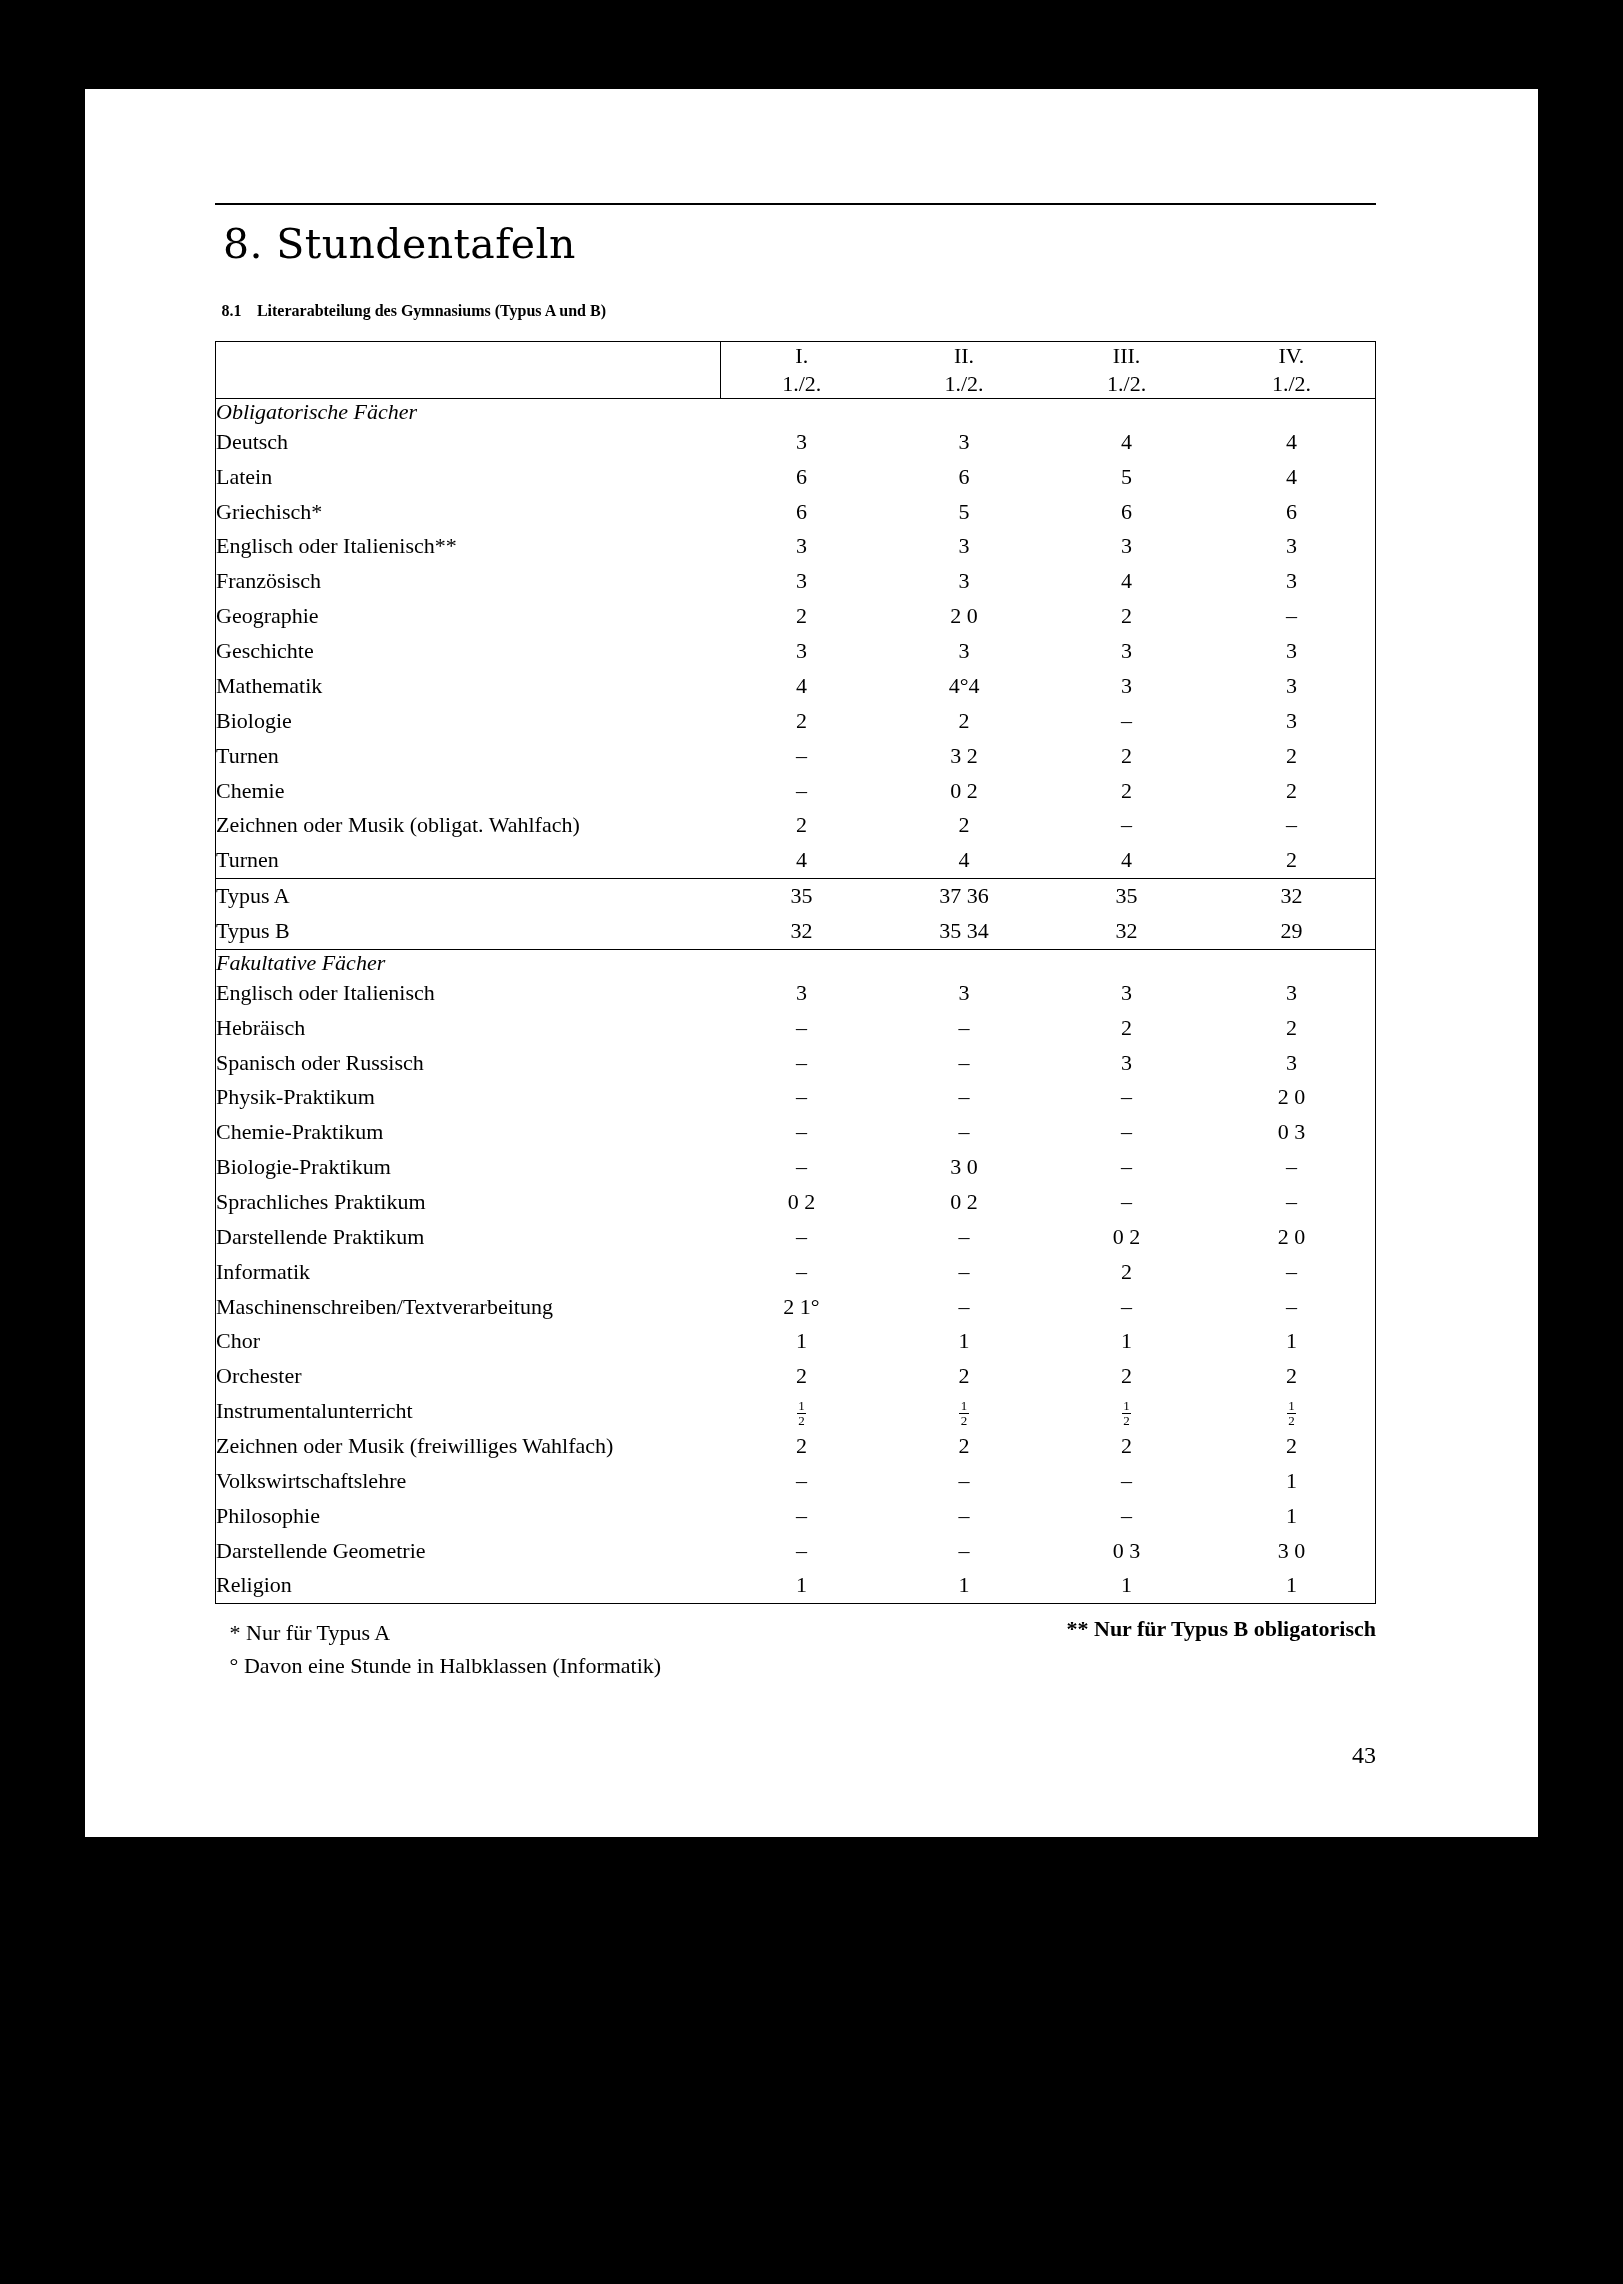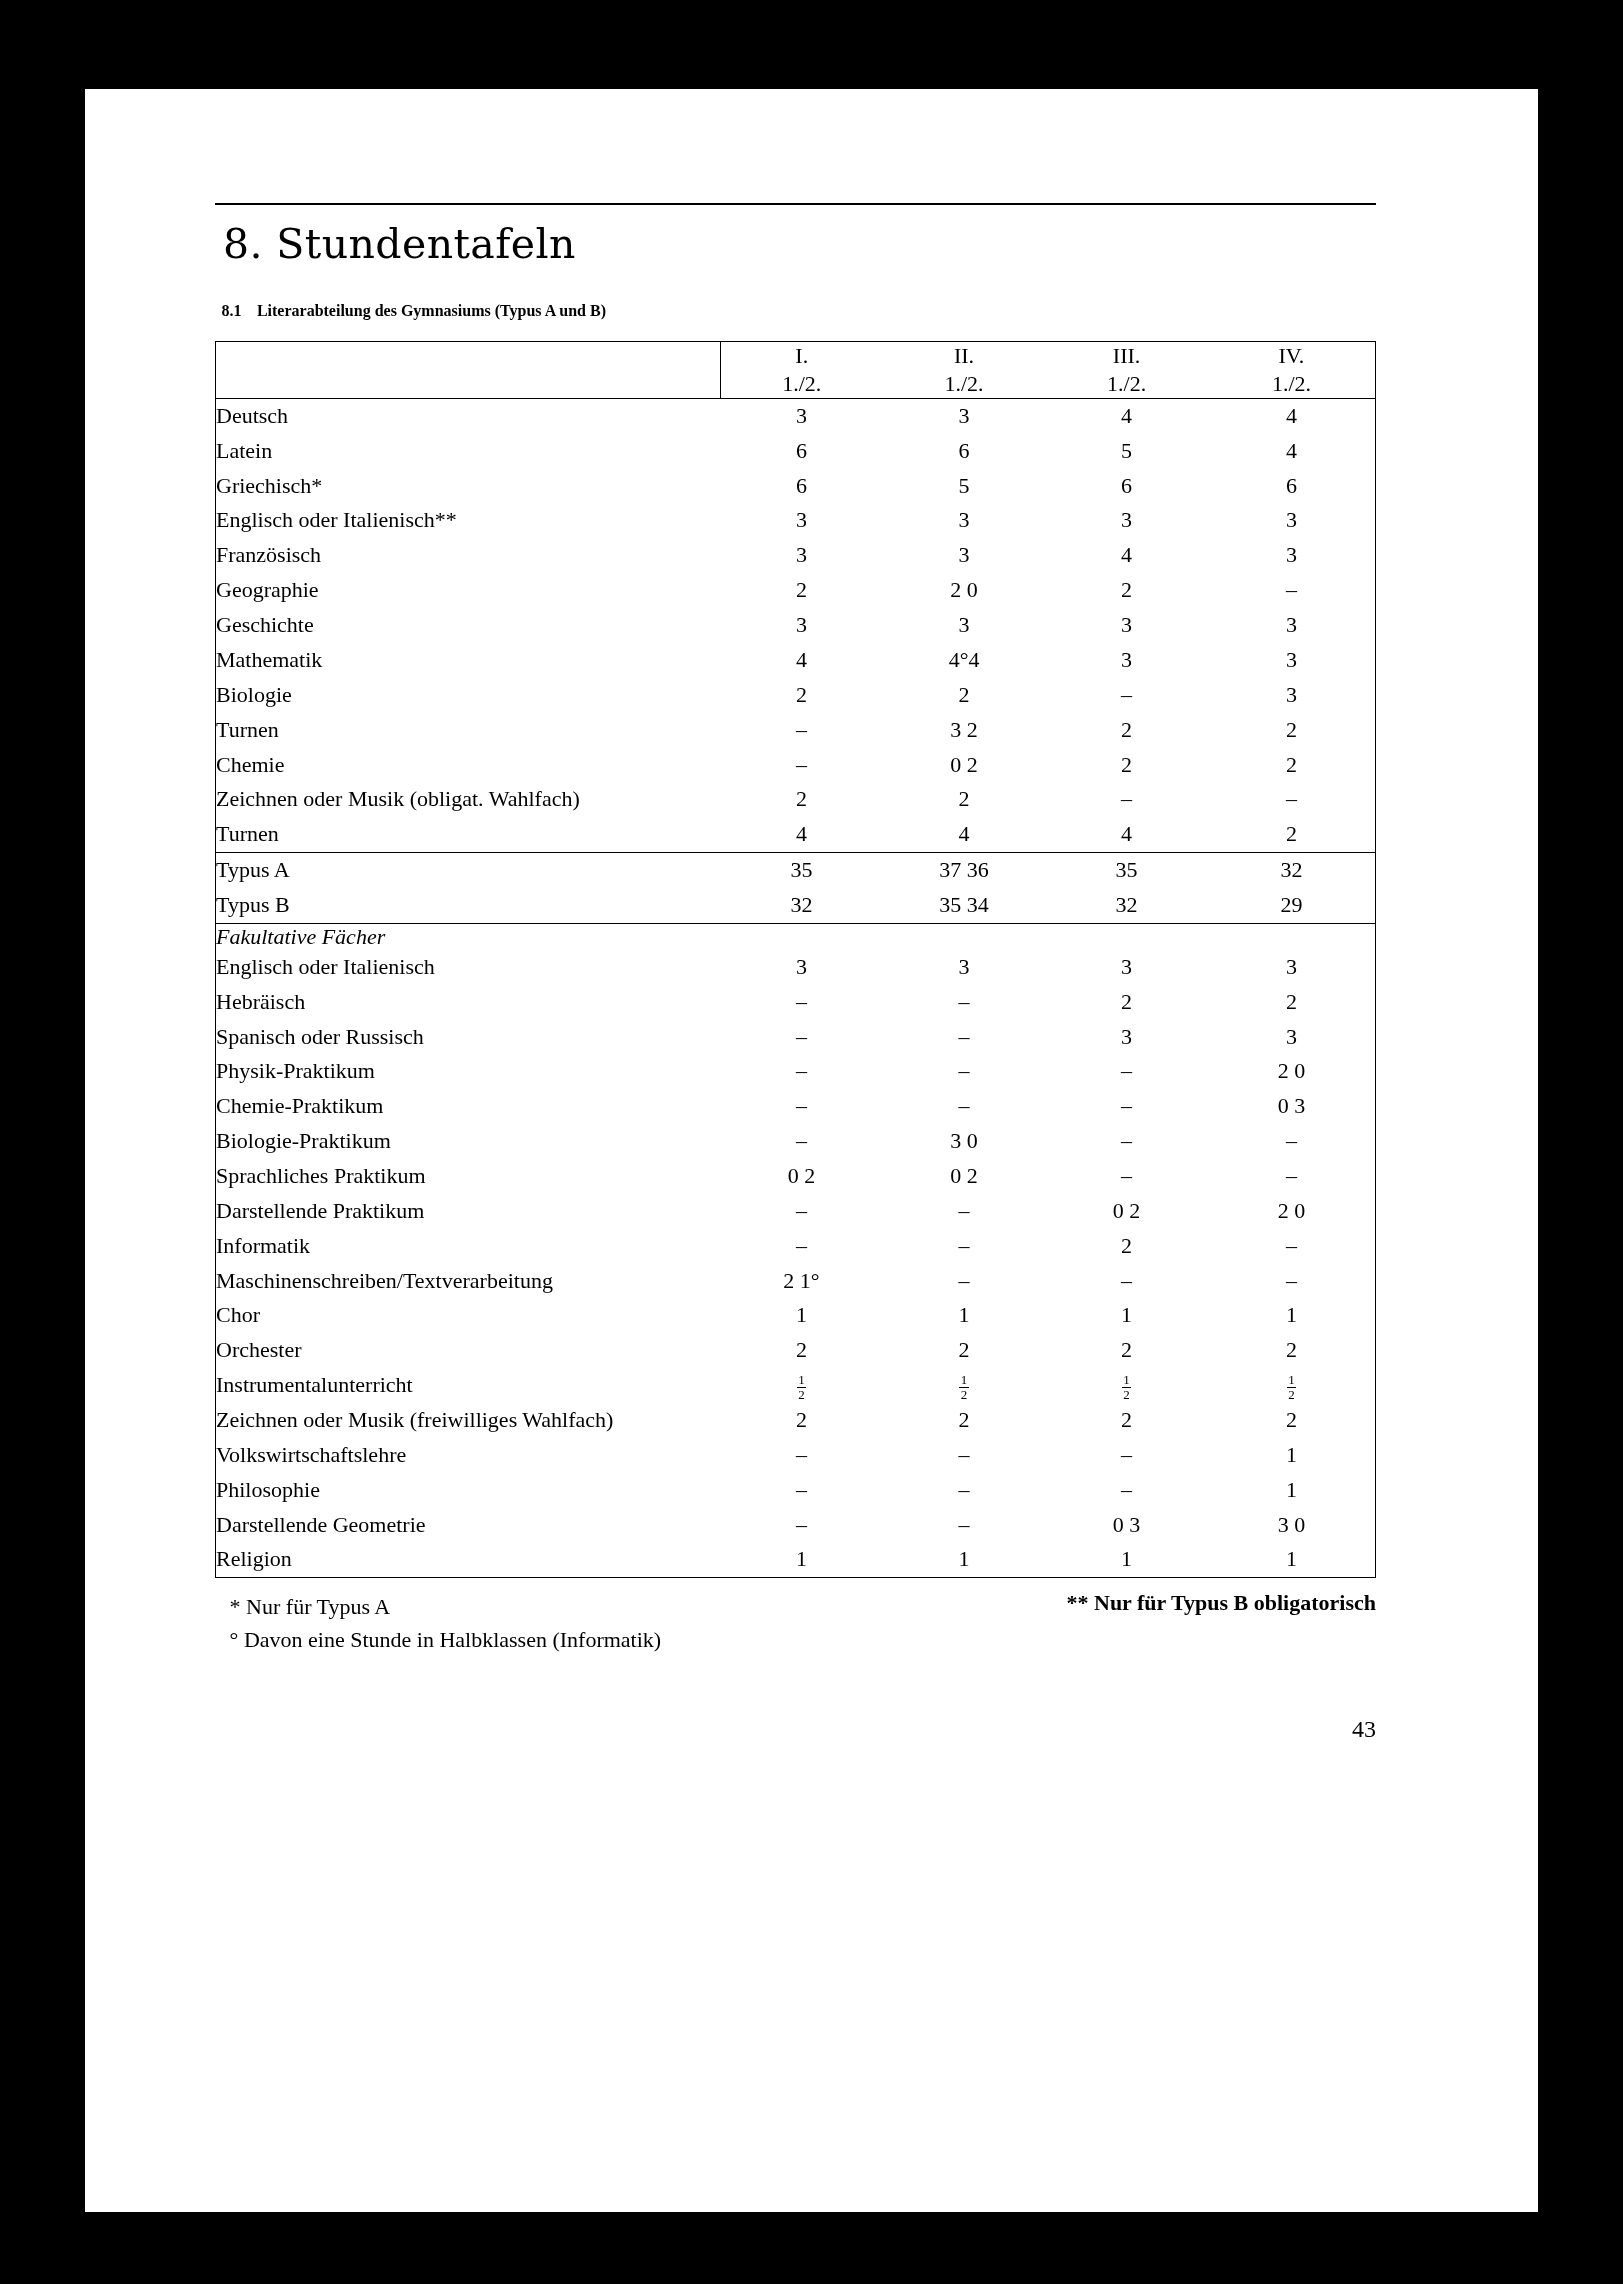--- a/index.html
+++ b/index.html
@@ -11,21 +11,21 @@
     width: 1624px;
     height: 2284px;
     position: relative;
     font-family: "Liberation Serif", serif;
   }
   .page {
     position: absolute;
     left: 85px;
     top: 89px;
     width: 1453px;
-    height: 2123px;
+    height: 1748px;
     background: #ffffff;
   }
   .content {
     position: absolute;
     left: 130px;
     top: 114px;
     width: 1190px;
   }
   .top-rule {
     border-top: 2.4px solid #000;
@@ -170,20 +170,27 @@
         <td class="vline">
           <div>III.</div>
           <div>1./2.</div>
         </td>
         <td>
           <div>IV.</div>
           <div>1./2.</div>
         </td>
       </tr>
 
+      <tr>
+        <td class="italic-head vline-thick">Obligatorische Fächer</td>
+        <td class="vline"></td>
+        <td class="vline"></td>
+        <td class="vline"></td>
+        <td></td>
+      </tr>
 
       <tr>
         <td class="cell-label vline-thick blockpad-top blockpad-bot">
           <div>Deutsch</div>
           <div>Latein</div>
           <div>Griechisch*</div>
           <div>Englisch oder Italienisch**</div>
           <div>Französisch</div>
           <div>Geographie</div>
           <div>Geschichte</div>

